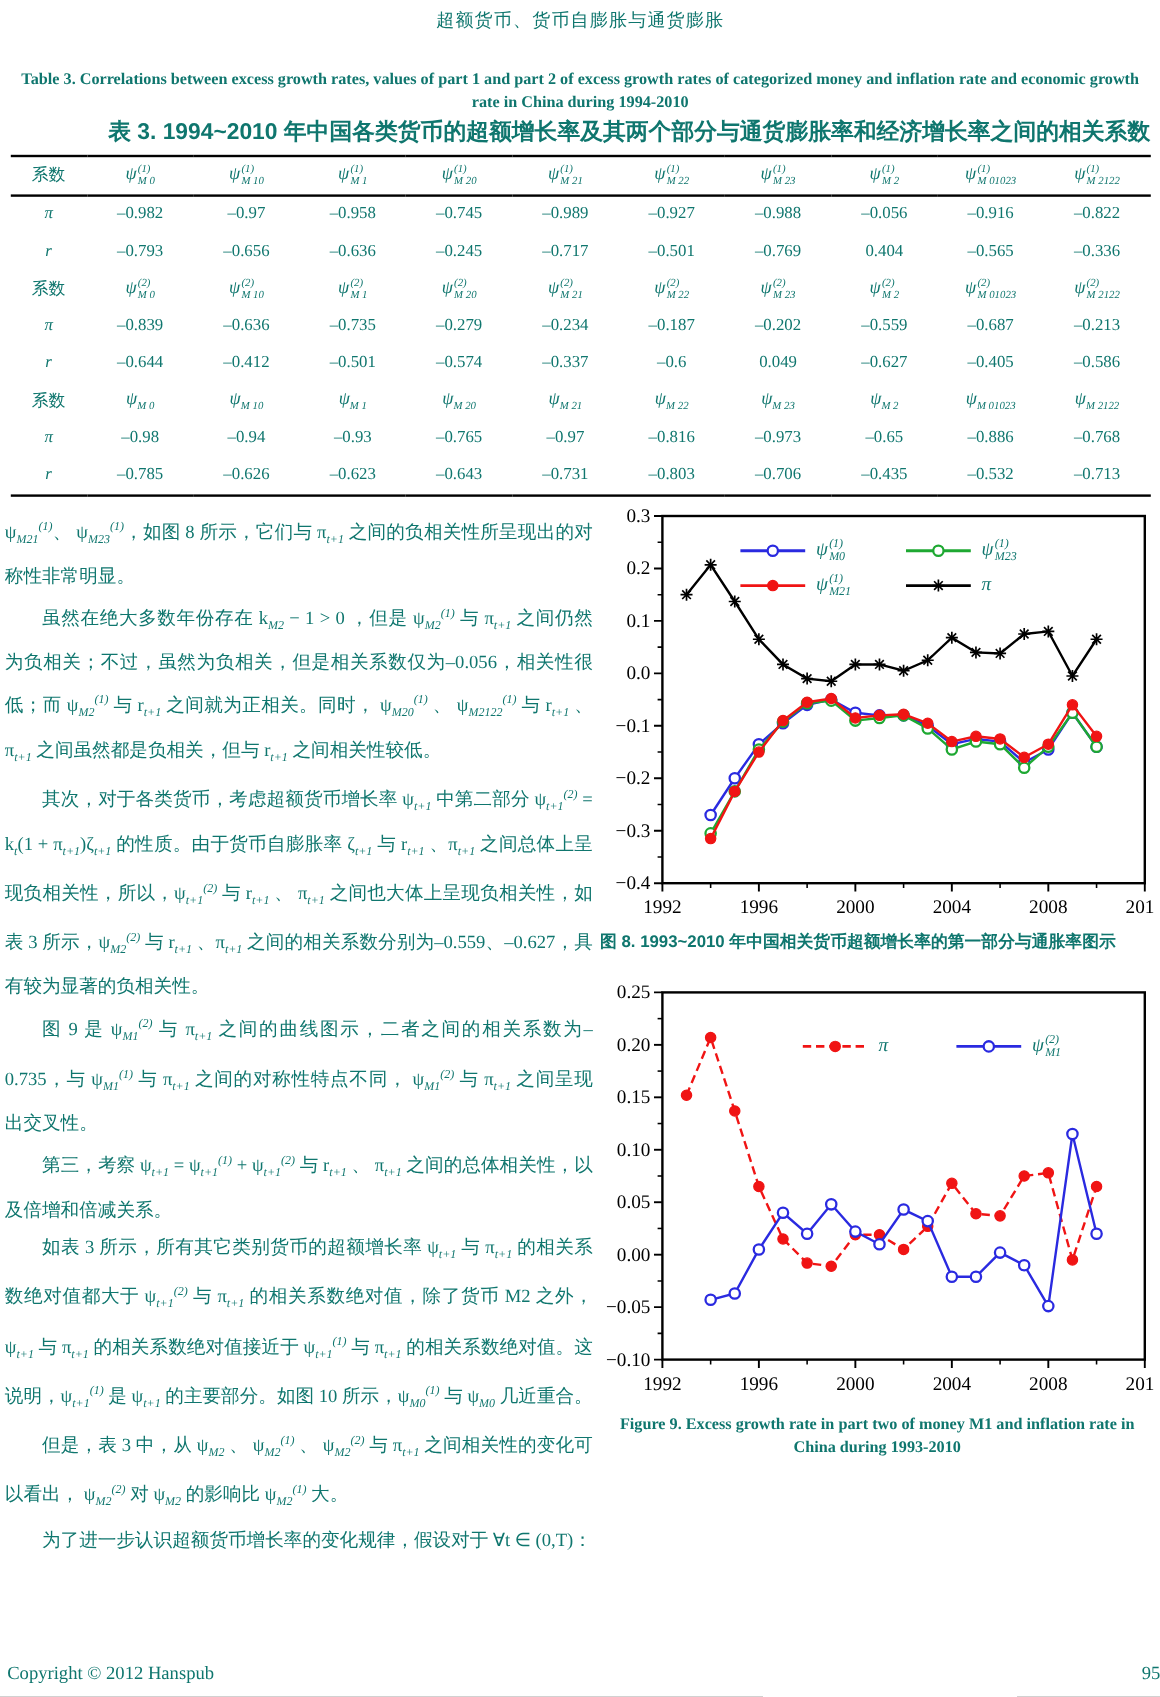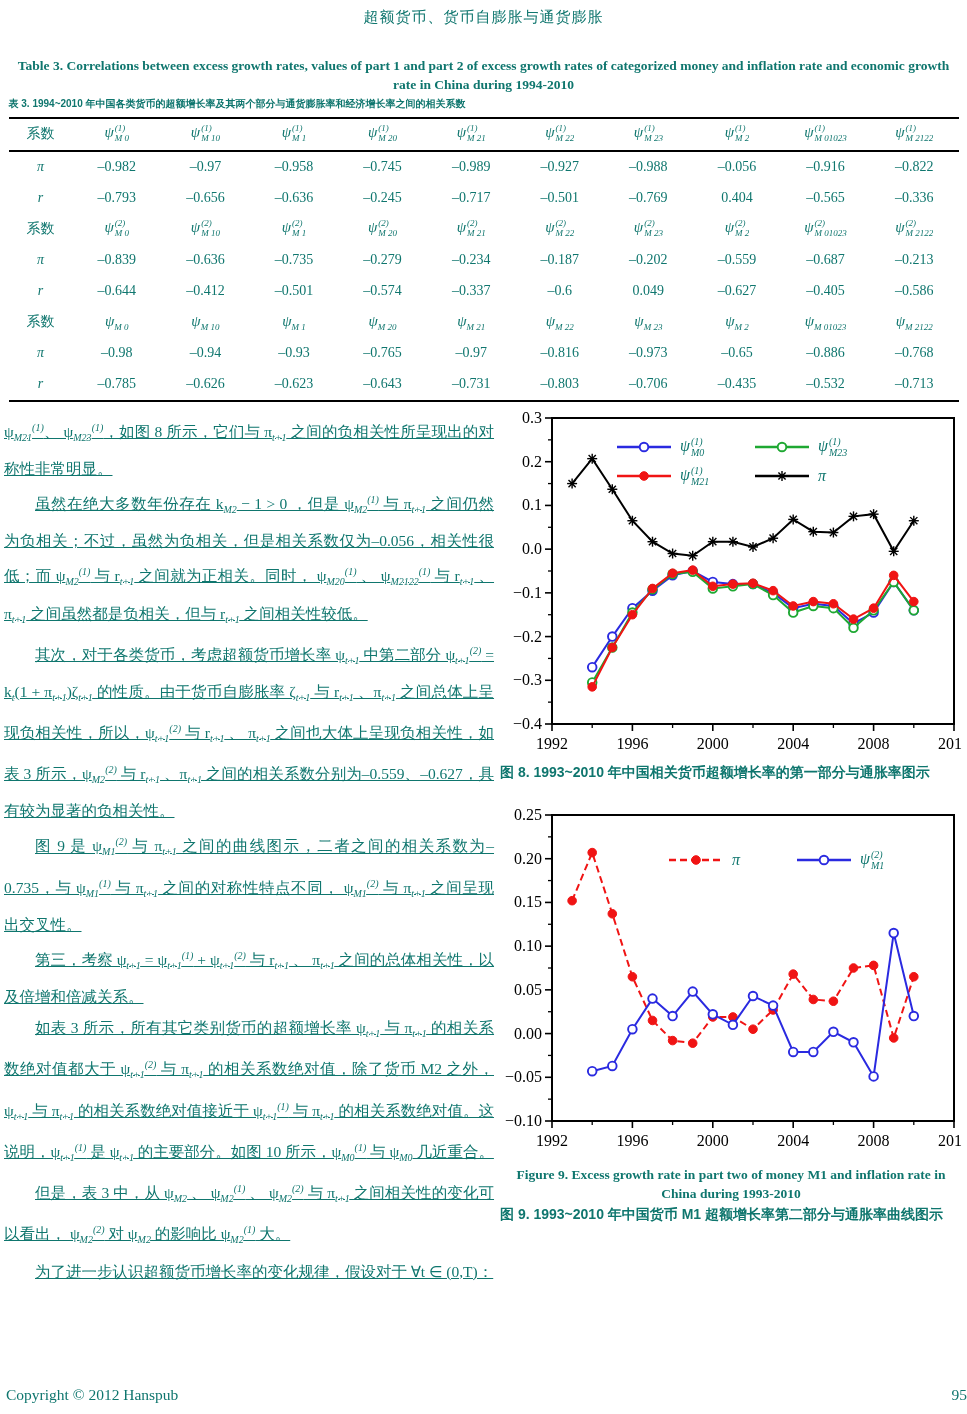--- a/index.html
+++ b/index.html
@@ -1,34 +1,34 @@
 <!DOCTYPE html>
 <html><head>
 <meta charset="utf-8">
 <style>
   html,body{margin:0;padding:0;background:#888;}
   .page{position:relative;width:967px;height:1414px;background:#ffffff;margin:0 auto;
         font-family:"Liberation Serif",serif;color:#0f766e;overflow:hidden;}
   .page-header{text-align:center;padding-top:8px;font-size:15px;letter-spacing:1px;}
   .tbl-cap-en{width:950px;margin:30px auto 0;text-align:center;font-weight:bold;font-size:13.5px;line-height:1.4;}
-  .tbl-cap-zh{width:950px;margin:2px auto 6px;text-align:left;font-weight:bold;font-size:10px;
+  .tbl-cap-zh{width:950px;margin:2px auto 6px;text-align:right;font-weight:bold;font-size:19px;
               font-family:"Liberation Sans",sans-serif;}
   table.corr{width:950px;margin:0 auto;border-collapse:collapse;border-top:2px solid #000;border-bottom:2px solid #000;}
   table.corr td{height:31px;text-align:center;vertical-align:middle;font-size:14px;padding:0;}
   table.corr tr.first-hdr td{border-bottom:2px solid #000;}
   td.corner{font-size:13.5px;}
   .psi{font-style:italic;font-size:15px;}
   .ss{display:inline-flex;flex-direction:column;vertical-align:middle;font-size:9px;line-height:1.1;
       font-style:italic;margin-left:1px;text-align:left;}
   .ss .sp{min-height:9px;}
   .ss .sb{min-height:9px;}
   .sb-only{font-size:9px;font-style:italic;}
   .row-label{font-style:italic;font-size:14.5px;}
   .content{display:flex;gap:6px;padding:0 4px;margin-top:10px;}
-  .col-left{width:490px;font-size:15.5px;line-height:31px;text-align:justify;text-decoration:underline;}
+  .col-left{width:490px;font-size:15.5px;line-height:31px;text-align:justify;}
   .col-left p{margin:0;text-indent:2em;}
   .col-left p.noindent{text-indent:0;}
   .col-left sub,.col-left sup{font-size:10px;font-style:italic;}
   .col-right{width:462px;}
   .chart-box{position:relative;width:462px;height:350px;}
   .legend{position:absolute;display:grid;column-gap:0;row-gap:7px;}
   .lg-item{display:flex;align-items:center;height:22px;}
   .lg-label{margin-left:8px;font-style:italic;font-size:16px;}
   .lg-label .ss{font-size:10px;}
   .fig-cap-en{text-align:center;font-weight:bold;font-size:13.5px;line-height:1.45;margin-top:6px;}
@@ -591,21 +591,20 @@
                 <line x1="1" y1="8" x2="55" y2="8" stroke="#2a2ae0" stroke-width="2.4"></line>
                 <circle cx="28" cy="8" r="4.3" fill="#fff" stroke="#2a2ae0" stroke-width="1.9"></circle>
               </svg>
               <span class="lg-label"><span>ψ</span><span class="ss">
                   <span class="sp">(2)</span>
                   <span class="sb">M1</span>
                 </span></span>
             </span>
           </div></div>
       <div class="fig-cap-en">Figure 9. Excess growth rate in part two of money M1 and inflation rate in China during 1993-2010</div>
-      <div class="fig-cap-zh">图 9. 1993~2010 年中国货币 M1 超额增长率第二部分与通胀率曲线图示</div>
     </div>
   </div>
 
   <div class="footer">
     <span>Copyright © 2012 Hanspub</span>
     <span>95</span>
   </div>
 
 </div>
 

